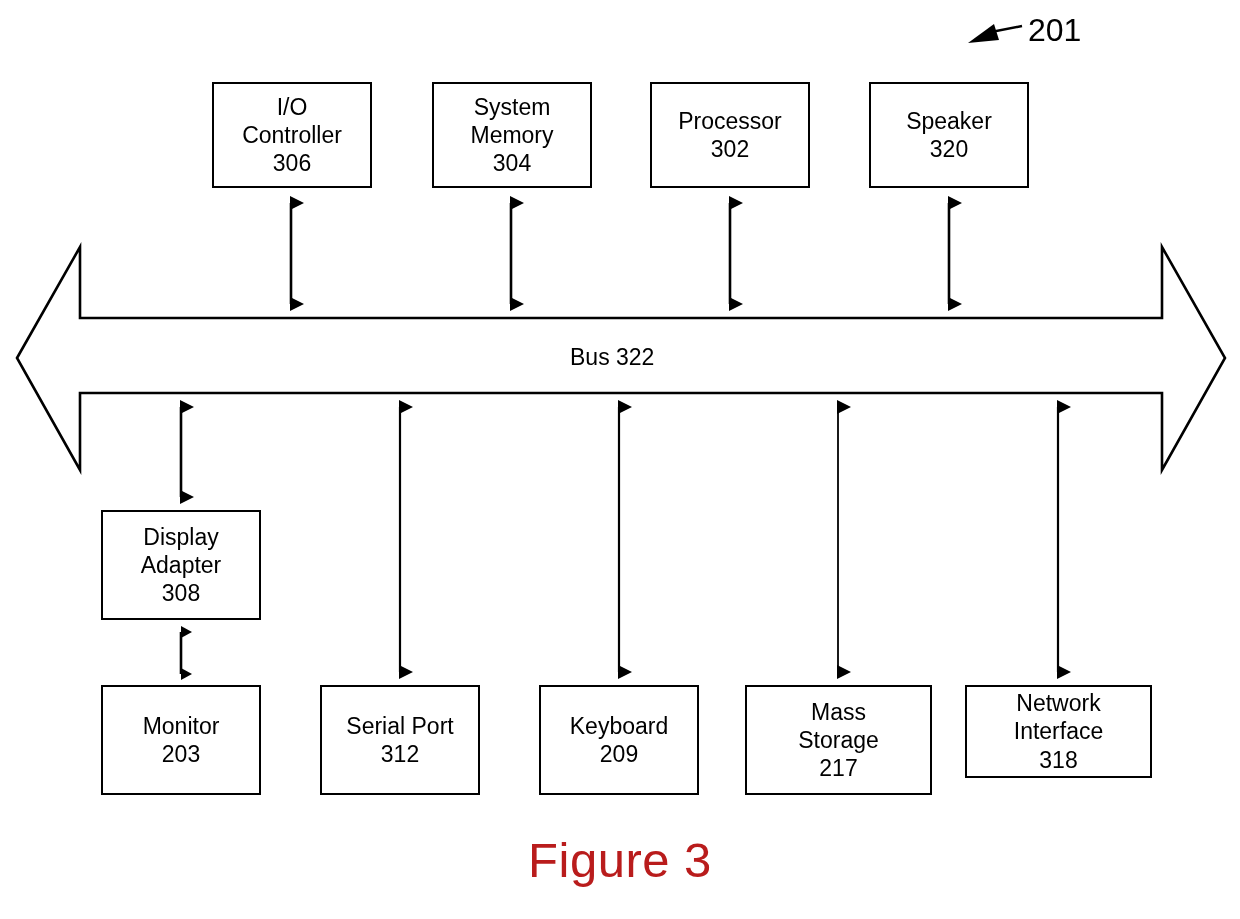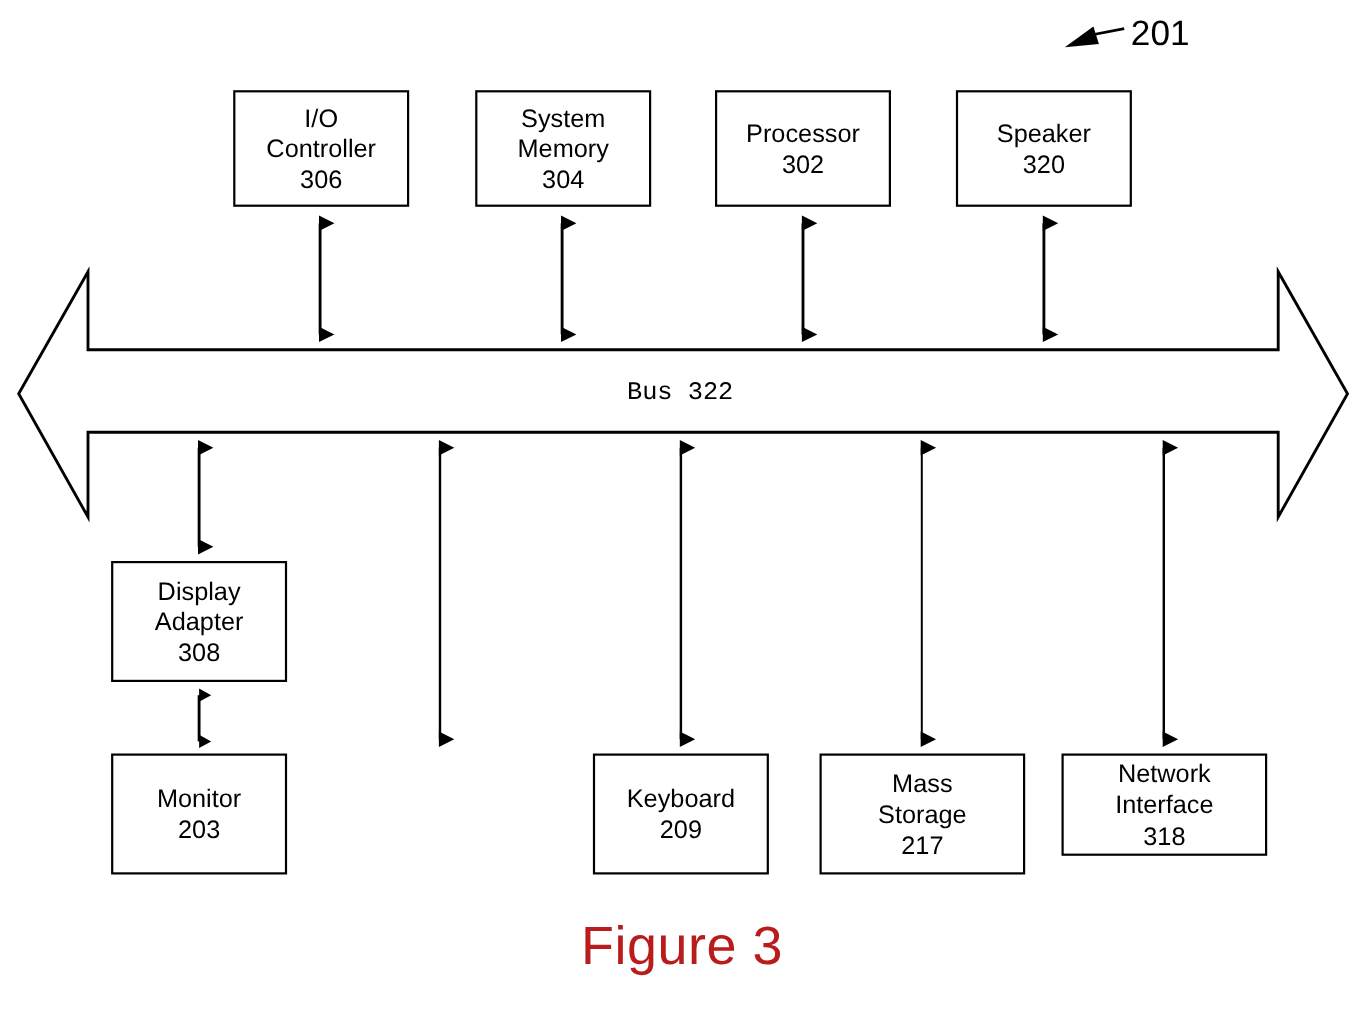--- a/index.html
+++ b/index.html
@@ -160,33 +160,37 @@
   <div class="node-box" style="left:650px; top:82px; width:160px; height:106px;">
     <span class="node-line">Processor</span>
     <span class="node-line">302</span>
   </div>
 
   <div class="node-box" style="left:869px; top:82px; width:160px; height:106px;">
     <span class="node-line">Speaker</span>
     <span class="node-line">320</span>
   </div>
 
-  <div class="bus-label" style="left:570px; top:344px;font-family:Liberation Mono, monospace;">Bus 322</div>
+  <div class="bus-label" style="left:570px; top:344px;">Bus 322</div>
 
   <div class="node-box" style="left:101px; top:510px; width:160px; height:110px;">
     <span class="node-line">Display</span>
     <span class="node-line">Adapter</span>
     <span class="node-line">308</span>
   </div>
 
   <div class="node-box" style="left:101px; top:685px; width:160px; height:110px;">
     <span class="node-line">Monitor</span>
     <span class="node-line">203</span>
   </div>
 
+  <div class="node-box" style="left:320px; top:685px; width:160px; height:110px;">
+    <span class="node-line">Serial Port</span>
+    <span class="node-line">312</span>
+  </div>
 
   <div class="node-box" style="left:539px; top:685px; width:160px; height:110px;">
     <span class="node-line">Keyboard</span>
     <span class="node-line">209</span>
   </div>
 
   <div class="node-box" style="left:745px; top:685px; width:187px; height:110px;">
     <span class="node-line">Mass</span>
     <span class="node-line">Storage</span>
     <span class="node-line">217</span>

